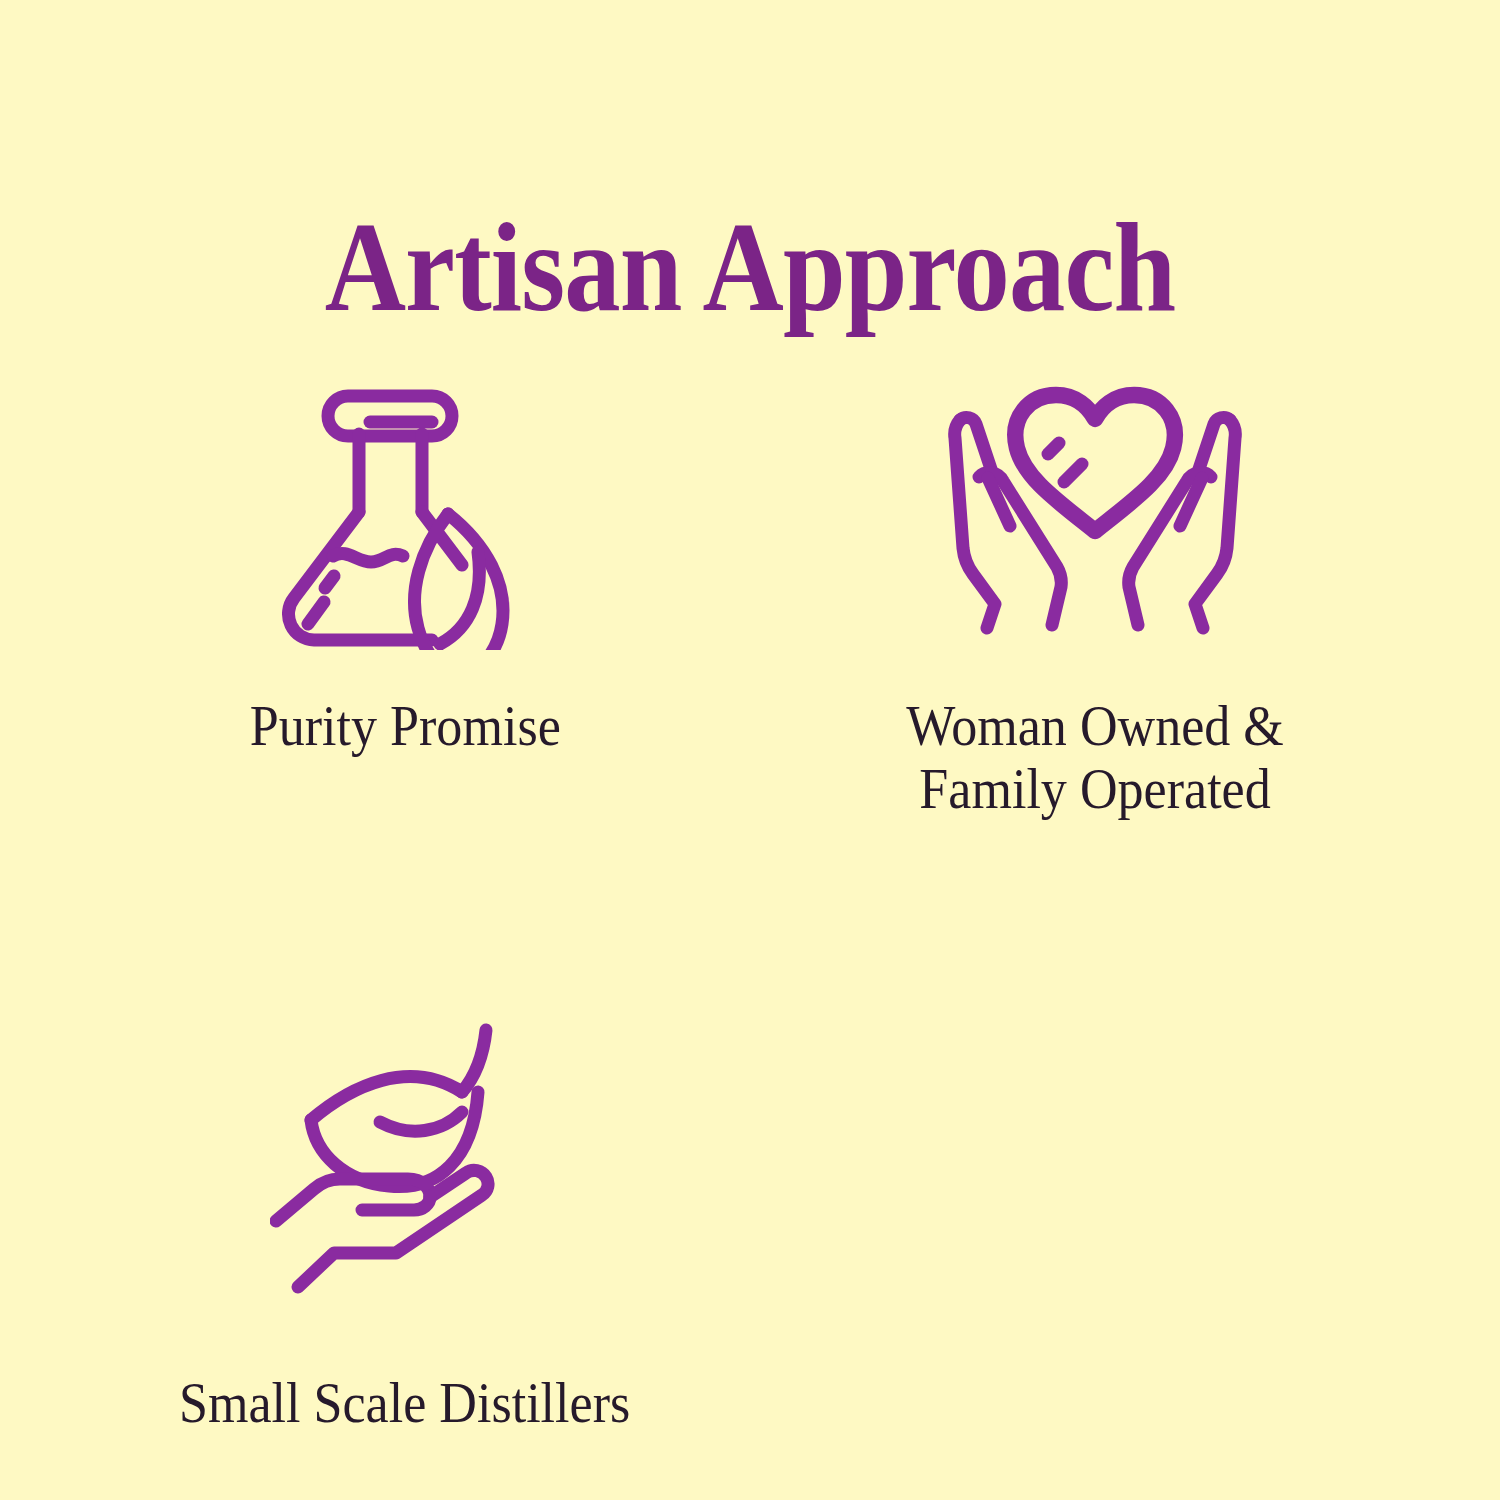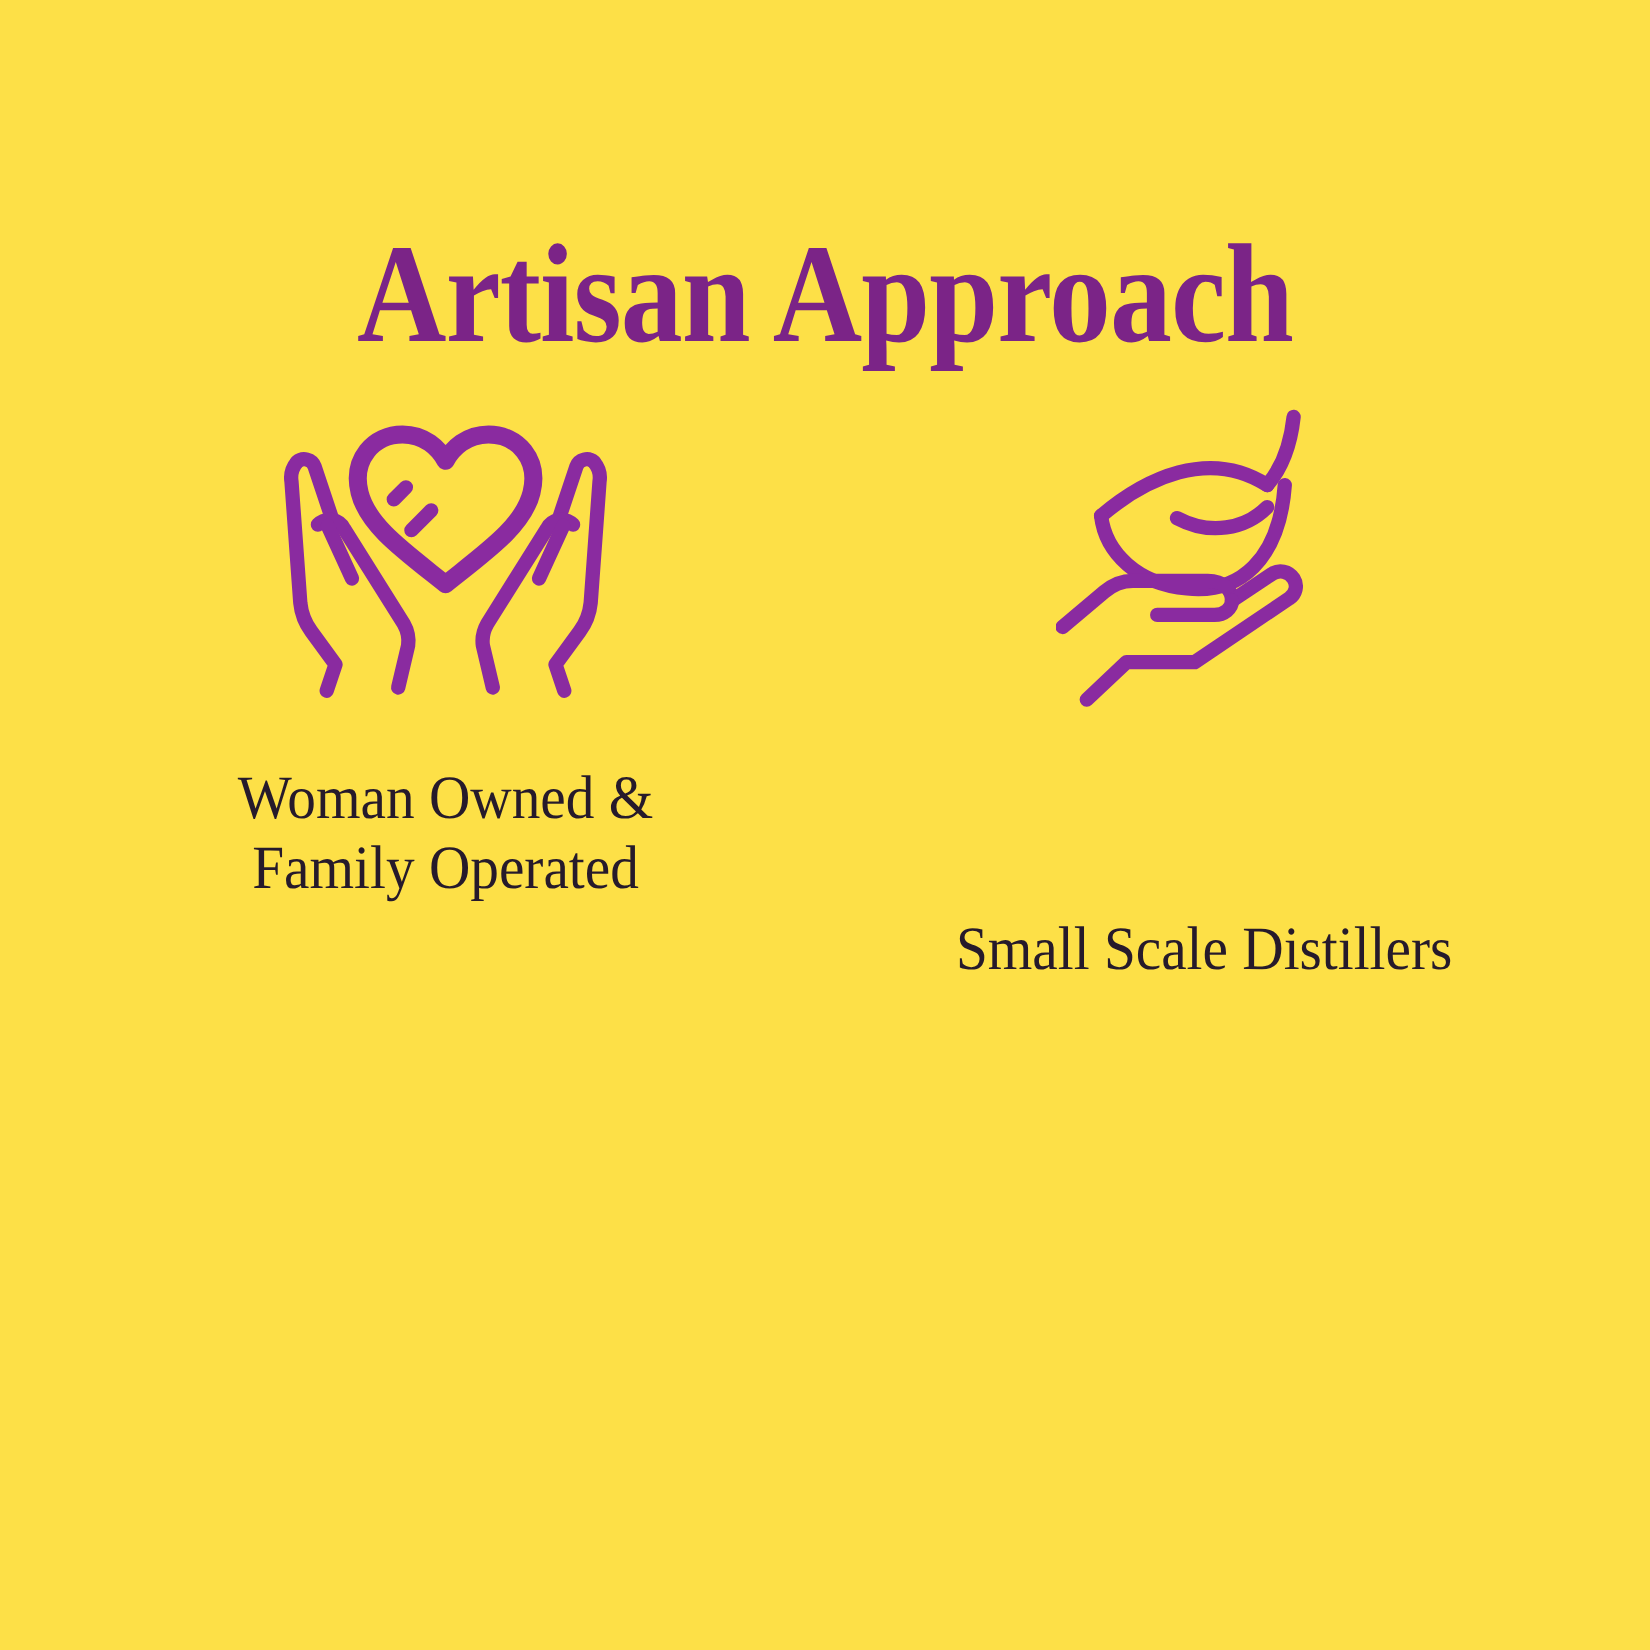--- a/index.html
+++ b/index.html
@@ -11,21 +11,21 @@
     width: 1500px;
     height: 1500px;
     background: #f8f7f7;
     font-family: "Liberation Serif", "DejaVu Serif", serif;
     overflow: hidden;
   }
   .page {
     position: relative;
     width: 1500px;
     height: 1500px;
-    background: #fde047;
+    background: #fef9c3;
     box-sizing: border-box;
   }
 
   
   .title {
     position: absolute;
     top: 108px;
     left: 0;
     width: 1500px;
     text-align: center;
@@ -53,21 +53,21 @@
     column-gap: 0px;
     row-gap: 0px;
   }
   .cell {
     position: relative;
     display: flex;
     flex-direction: column;
     align-items: center;
     justify-content: flex-start;
   }
-  .cell.r2 { justify-content: space-between; }
+  .cell.r2 { justify-content: flex-end; }
 
   .icon-wrap {
     display: flex;
     align-items: center;
     justify-content: center;
     width: 100%;
     height: 300px;
   }
   .icon-wrap svg { display: block; }
 
@@ -95,20 +95,51 @@
 </style>
 </head>
 <body>
 
 <div class="page">
 
   <h1 class="title">Artisan Approach</h1>
 
   <div class="grid">
 
+    <div class="cell cell-1">
+      <div class="icon-wrap">
+        <svg width="270" height="290" viewBox="0 0 270 290" fill="none" stroke="#8a2ba0" stroke-width="13" stroke-linecap="round" stroke-linejoin="round" aria-hidden="true">
+
+          <path d="M78 36 h84 a20 20 0 0 1 0 40 h-84 a20 20 0 0 1 0 -40 z"></path>
+
+          <path d="M100 62 h62"></path>
+
+          <path d="M89 74 v78"></path>
+
+          <path d="M152 74 v78"></path>
+
+          <path d="M89 152 L24 238 a26 26 0 0 0 20 42 h118"></path>
+
+          <path d="M152 152 L192 205"></path>
+
+          <path d="M63 196 c14 -8 24 6 38 6 c14 0 18 -12 32 -6"></path>
+
+          <path d="M64 216 l-9 12"></path>
+          <path d="M54 242 l-16 22"></path>
+
+          <path d="M178 154 c38 30 60 70 54 110 c-6 40 -40 62 -72 64"></path>
+          <path d="M178 154 c-28 36 -40 78 -30 114 c9 34 34 54 62 60"></path>
+
+          <path d="M208 192 c6 44 -8 76 -38 92"></path>
+        </svg>
+      </div>
+      <div class="feature-label">
+        <span class="ln">Purity Promise</span>
+      </div>
+    </div>
 
     <div class="cell cell-2">
       <div class="icon-wrap">
         <svg width="330" height="270" viewBox="0 0 330 270" fill="none" stroke="#8a2ba0" stroke-width="13" stroke-linecap="round" stroke-linejoin="round" aria-hidden="true">
 
           <path d="M165 133 c-30 -24 -56 -42 -62 -66 c-6 -24 10 -42 31 -42 c16 0 26 10 31 19
                    c5 -9 15 -19 31 -19 c21 0 37 18 31 42 c-6 24 -32 42 -62 66 z" transform="translate(0,-4) scale(1.26) translate(-34,-2)"></path>
 
           <path d="M129 73 l-11 11"></path>
           <path d="M152 94 l-18 18"></path>

